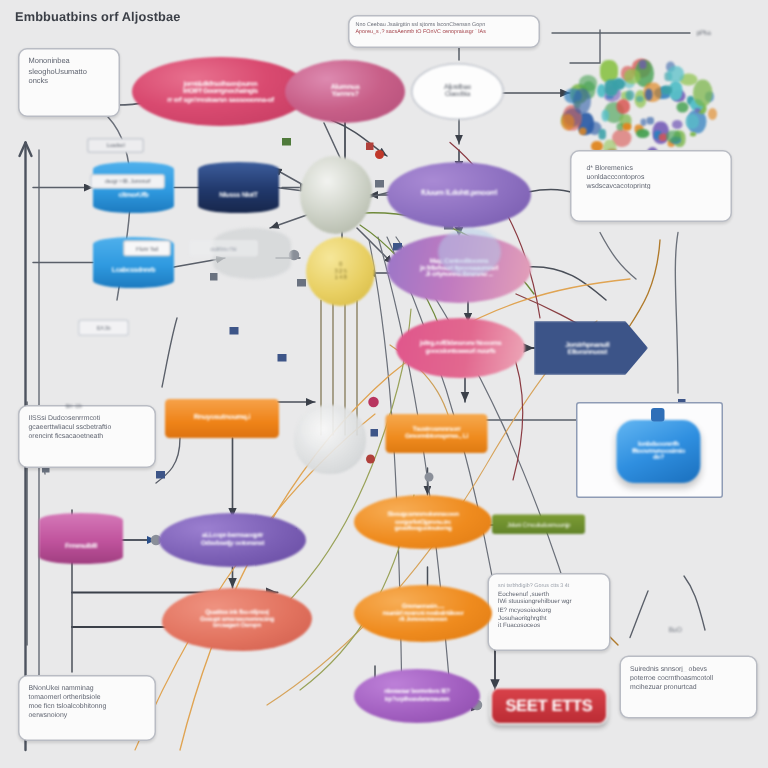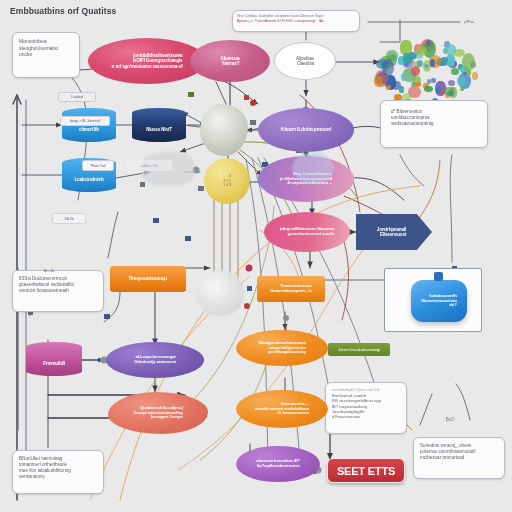--- a/index.html
+++ b/index.html
@@ -5,21 +5,21 @@
   html,body{margin:0;padding:0;}
   body{
     width:512px;height:512px;
     background:#e9e9ea;
     font-family:"Liberation Sans", sans-serif;
     overflow:hidden;
     position:relative;
   }
   #canvas{position:absolute;inset:0;width:512px;height:512px;}
   .node{position:absolute;box-sizing:border-box;display:flex;align-items:center;justify-content:center;text-align:center;color:#fff;line-height:1.12;overflow:hidden;}
-  .blur{filter:blur(0.55px);text-align:right;}
+  .blur{filter:blur(0.55px);}
   .lbl{display:block;padding:0 3px;letter-spacing:-0.2px;}
 
   
   .ell{border-radius:50%;}
 
   
   .note{position:absolute;box-sizing:border-box;background:#fbfbfb;border:1px solid #b9bcc4;
         border-radius:6px;color:#5f6470;text-align:left;padding:5px 6px;line-height:1.3;
         box-shadow:0 1px 2px rgba(0,0,0,.12);}
   .note span{display:block;filter:blur(0.5px);}
@@ -195,21 +195,21 @@
     <circle cx="104" cy="360" r="3.5" fill="#8a8f99"></circle>
     <rect x="192" y="352" width="6" height="5" fill="#6b7280"></rect>
     <rect x="320" y="345" width="6" height="5" fill="#6b7280"></rect>
     <circle cx="318" cy="470" r="3.5" fill="#8a8f99"></circle>
     <circle cx="402" cy="420" r="3" fill="#8a8f99"></circle>
     <rect x="452" y="266" width="5" height="5" fill="#3c5488"></rect>
     <rect x="296" y="148" width="6" height="5" fill="#6b7280"></rect>
   </g>
 </svg>
 
-<div class="title">Embbuatbins orf Quatitss</div>
+<div class="title">Embbuatbins orf Aljostbae</div>
 
 <div class="cluster" id="scatter" style="left:372px;top:36px;width:108px;height:74px;">
     <div class="dot" style="left: 86.3298px; top: 36.6333px; width: 12.541px; height: 16.8222px; background: rgb(47, 127, 191); opacity: 0.729803; filter: blur(0.6px); border-radius: 55.5343%;"></div>
     <div class="dot" style="left: 70.8007px; top: 12.3441px; width: 5.06397px; height: 5.29013px; background: rgb(58, 160, 168); opacity: 0.659898; filter: blur(0.6px); border-radius: 40.891%;"></div>
     <div class="dot" style="left: 31.3719px; top: 32.4131px; width: 12.5808px; height: 13.52px; background: rgb(70, 161, 82); opacity: 0.627934; filter: blur(0.6px); border-radius: 45.5523%;"></div>
     <div class="dot" style="left: 50.6247px; top: 47.296px; width: 6.08578px; height: 5.70568px; background: rgb(224, 134, 31); opacity: 0.843668; filter: blur(0.6px); border-radius: 42.6394%;"></div>
     <div class="dot" style="left: 49.1074px; top: 3.45547px; width: 12.457px; height: 12.5224px; background: rgb(217, 83, 79); opacity: 0.728521; filter: blur(0.6px); border-radius: 59.3437%;"></div>
     <div class="dot" style="left: 63.1531px; top: 44.8489px; width: 10.3907px; height: 15.1843px; background: rgb(111, 85, 181); opacity: 0.849997; filter: blur(0.6px); border-radius: 44.722%;"></div>
     <div class="dot" style="left: 41.1801px; top: 40.0265px; width: 7.77068px; height: 8.74042px; background: rgb(122, 182, 72); opacity: 0.707221; filter: blur(0.6px); border-radius: 44.3311%;"></div>
     <div class="dot" style="left: 19.9392px; top: 45.3344px; width: 9.54682px; height: 9.07891px; background: rgb(47, 95, 168); opacity: 0.660716; filter: blur(0.6px); border-radius: 54.4936%;"></div>

